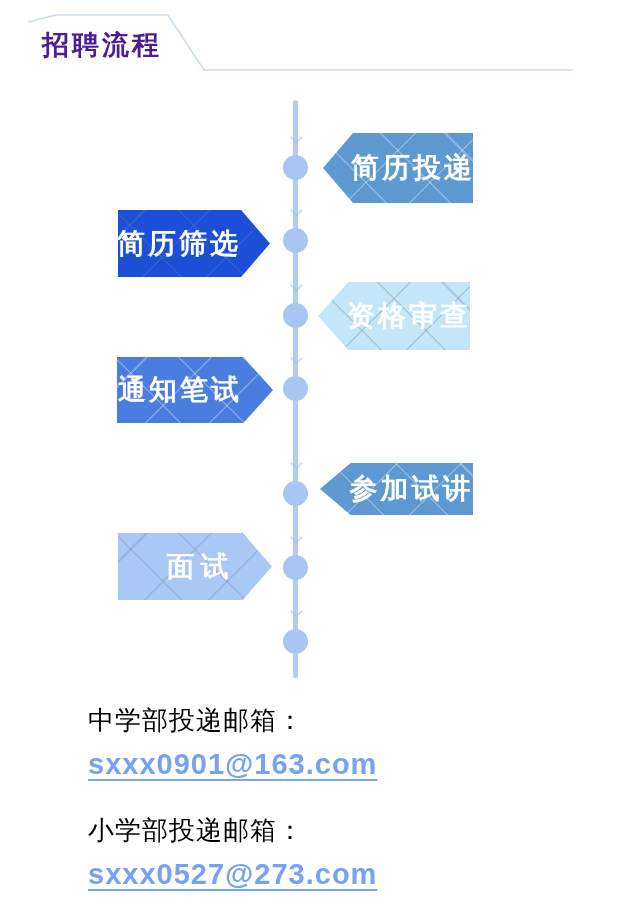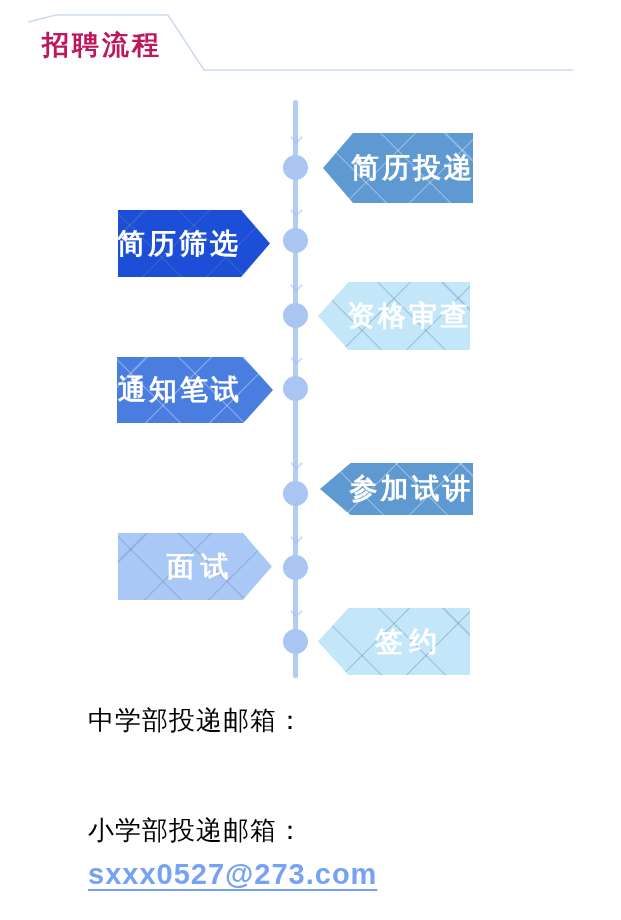--- a/index.html
+++ b/index.html
@@ -7,21 +7,21 @@
     position:relative;
     width:621px;height:920px;
     background:#fff;
     overflow:hidden;
     font-family:"Liberation Sans","DejaVu Sans",sans-serif;
   }
   
   .hdr-svg{position:absolute;left:0;top:0;}
   .page-title{
     position:absolute;left:42px;top:27px;
-    font-size:27px;font-weight:800;color:#be185d;
+    font-size:27px;font-weight:800;color:#4c1d95;
     letter-spacing:3px;
   }
   
   .tl-line{
     position:absolute;left:293px;top:100px;
     width:5px;height:578px;border-radius:3px;
     background:#b3ccf2;
   }
   .tl-node{
     position:absolute;left:283px;width:25px;height:25px;
@@ -120,21 +120,19 @@
   </div>
   <div class="banner step3 tip-right pat-dark" style="background: rgb(74, 125, 224);">
     <span class="lbl">通知笔试</span>
   </div>
   <div class="banner step4 tip-left pat-dark" style="background: rgb(95, 153, 210);">
     <span class="lbl">参加试讲</span>
   </div>
   <div class="banner step5 tip-right pat-light" style="background: rgb(169, 200, 245); padding-left: 41px;">
     <span class="lbl">面试</span>
   </div>
-  <div class="banner step6 tip-left pat-light" style="background: rgb(195, 230, 248);">
-    <span class="lbl">签约</span>
-  </div>
 
   <div class="contact-label c1-label">中学部投递邮箱：</div>
+  <a class="email-link c1-email">sxxx0901@163.com</a>
   <div class="contact-label c2-label">小学部投递邮箱：</div>
   <a class="email-link c2-email">sxxx0527@273.com</a>
 
 </div>
 
 </body></html>

